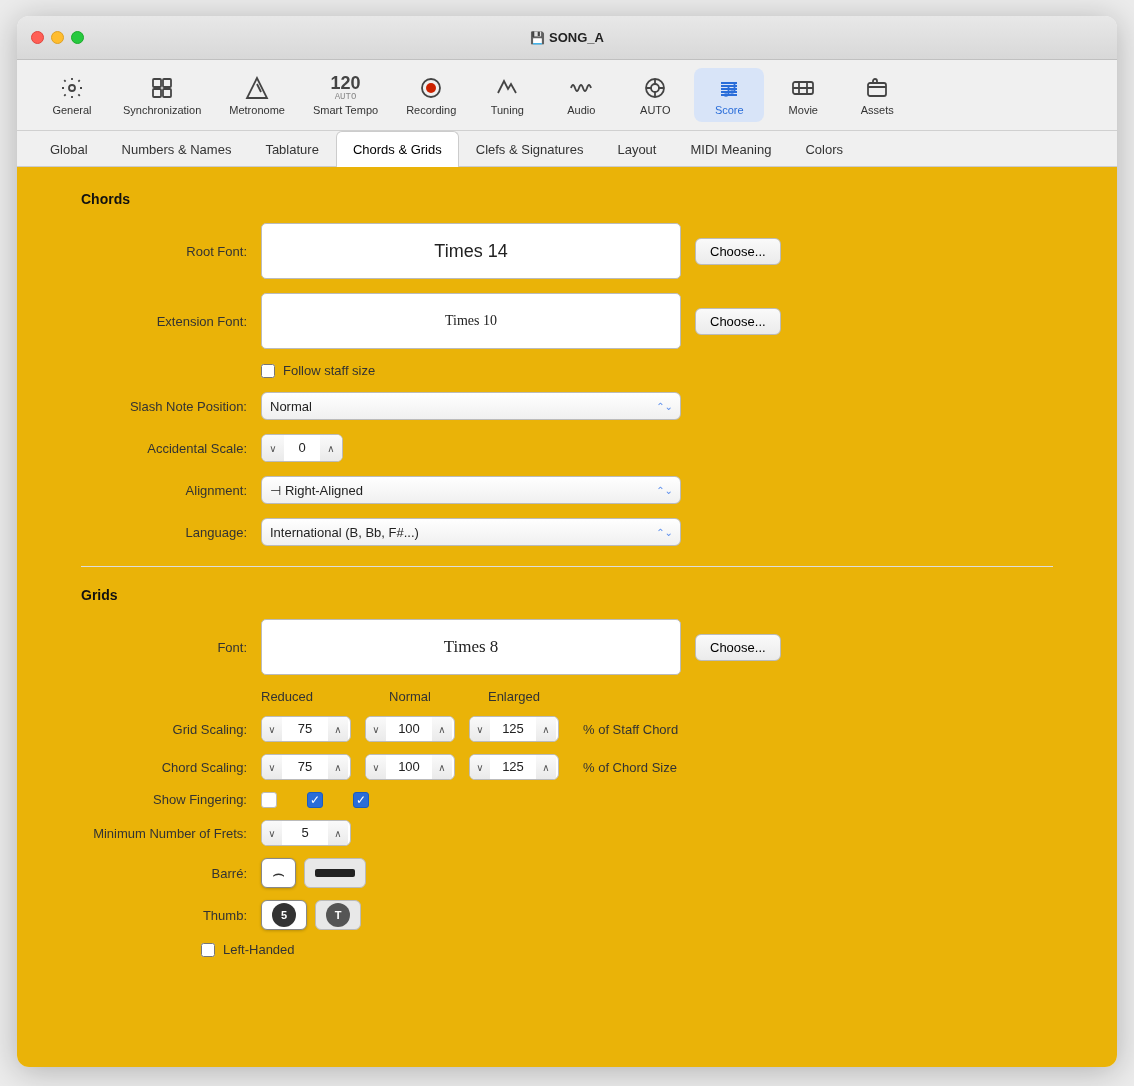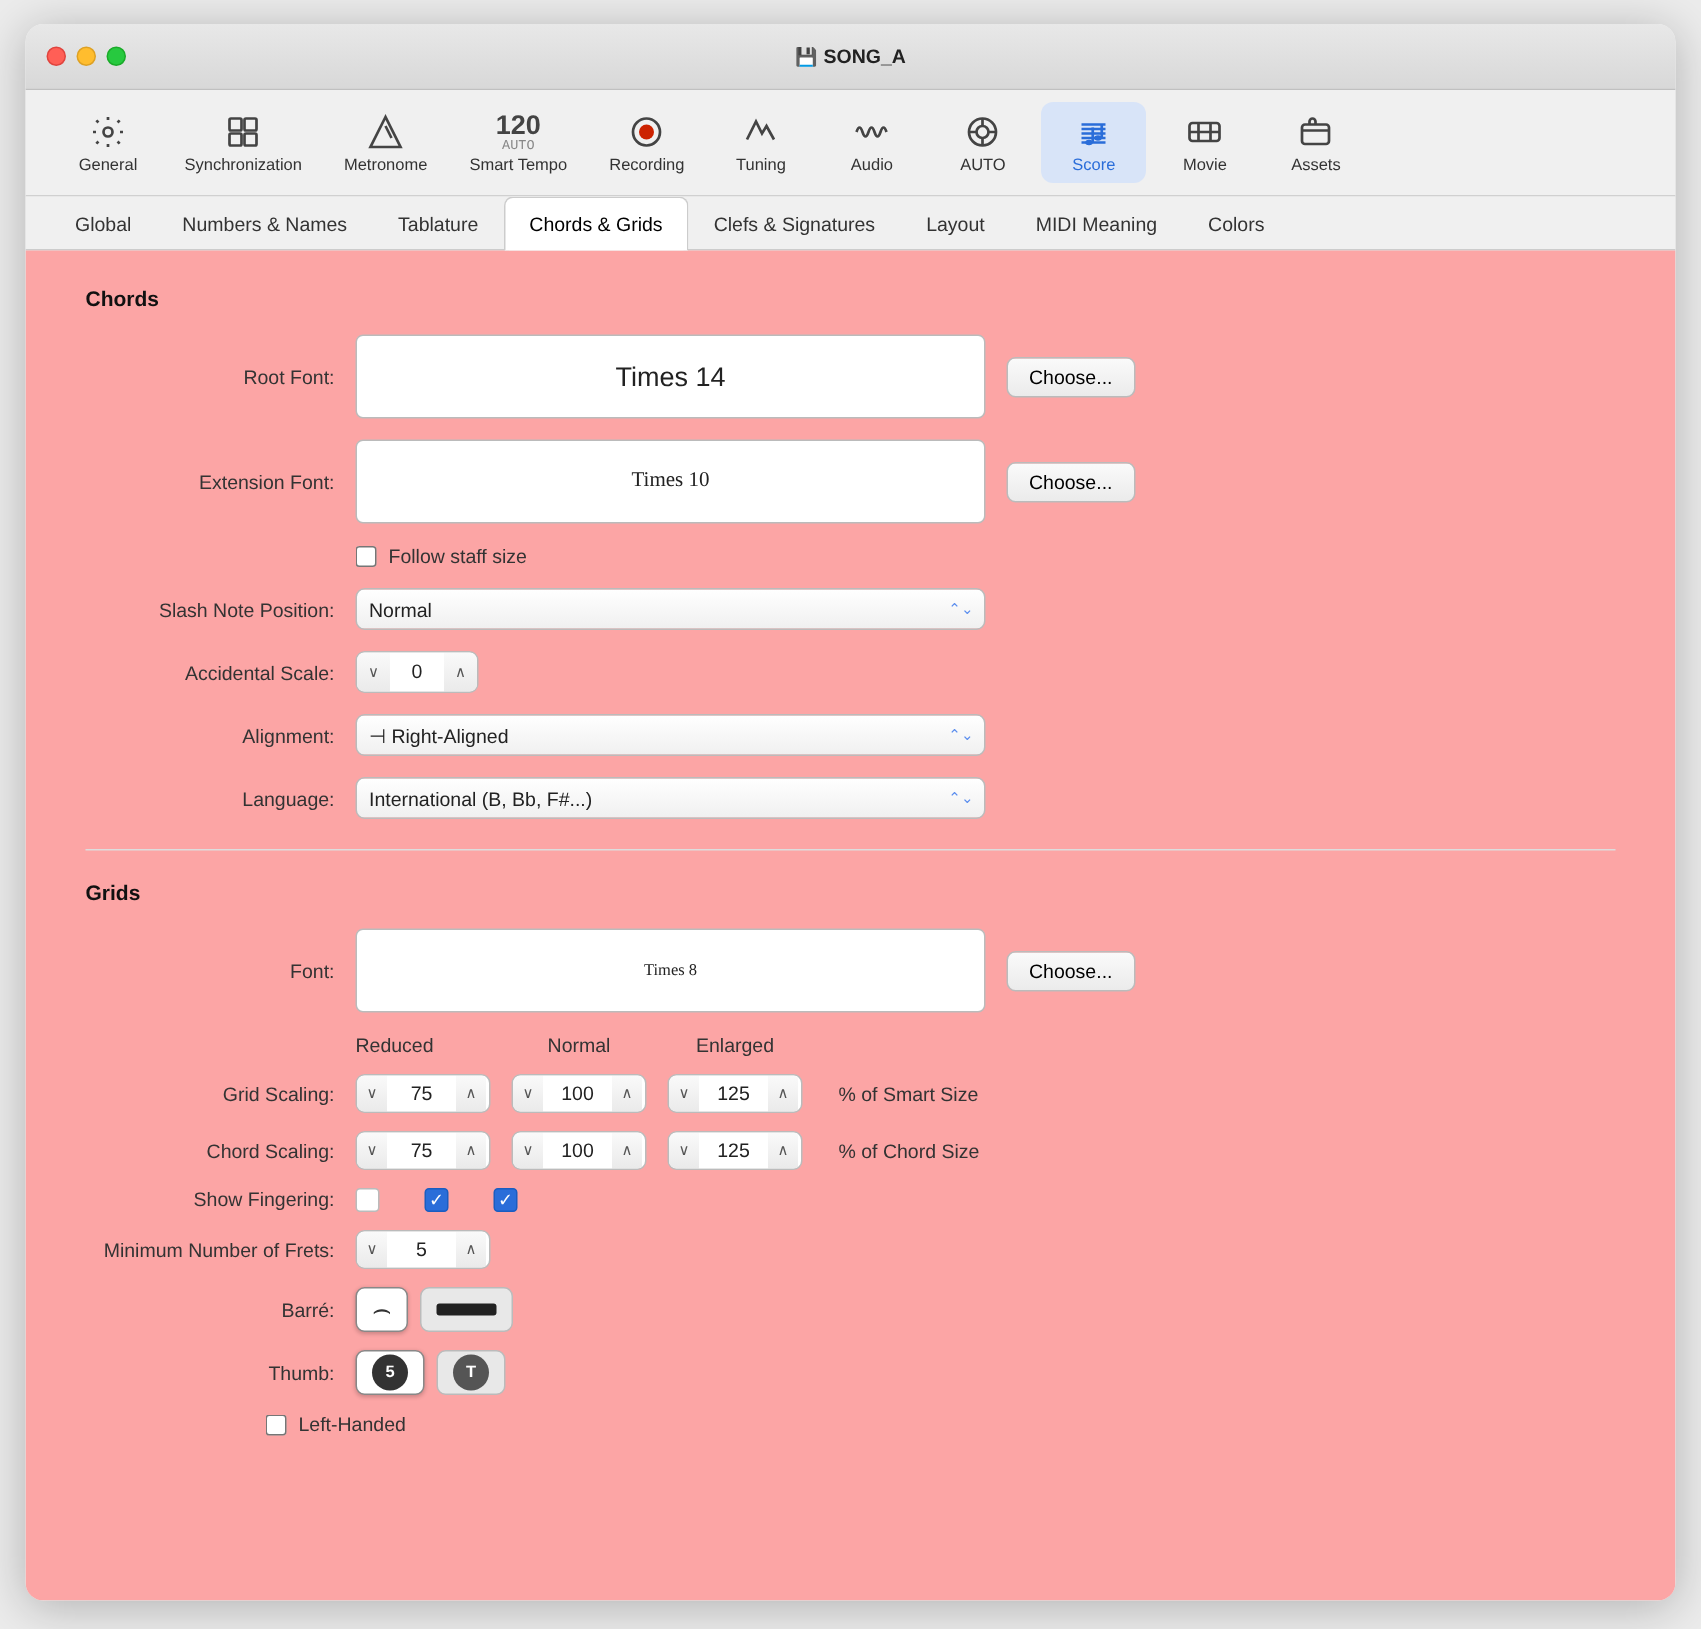--- a/index.html
+++ b/index.html
@@ -106,22 +106,22 @@
       background: transparent;
     }
     .tab.active {
       background: #ffffff;
       border-color: #ccc;
       color: #000;
       font-weight: 500;
     }
     
     .content {
-      background: #fca5a5;
-      padding: 24px 40px;
+      background: #eab308;
+      padding: 24px 64px;
       min-height: 900px;
     }
     .section-title {
       font-size: 14px;
       font-weight: 700;
       color: #111;
       margin-bottom: 16px;
     }
     .form-row {
       display: flex;
@@ -591,21 +591,21 @@
       </div>
     </div>
 
     <hr class="section-divider">
 
     <div class="section-title">Grids</div>
 
     <div class="form-row">
       <div class="form-label">Font:</div>
       <div class="font-box">
-        <span style="font-family:Times New Roman,serif;font-size:11px;">Times 8</span>
+        <span style="font-family:Times New Roman,serif;font-size:17px;">Times 8</span>
       </div>
       <button class="choose-btn">Choose...</button>
     </div>
 
     <div class="grid-row">
       <div class="grid-row-label"></div>
       <div class="grid-steppers">
         <div style="width:90px;text-align:left;font-size:13px;color:#333;">Reduced</div>
         <div style="width:90px;text-align:center;font-size:13px;color:#333;">Normal</div>
         <div style="width:90px;text-align:center;font-size:13px;color:#333;">Enlarged</div>
@@ -623,21 +623,21 @@
         <div class="stepper-mini">
           <button class="stepper-btn">∨</button>
           <div class="stepper-value">100</div>
           <button class="stepper-btn">∧</button>
         </div>
         <div class="stepper-mini">
           <button class="stepper-btn">∨</button>
           <div class="stepper-value">125</div>
           <button class="stepper-btn">∧</button>
         </div>
-        <span class="unit-label">% of Smart Size</span>
+        <span class="unit-label">% of Staff Chord</span>
       </div>
     </div>
 
     <div class="grid-row">
       <div class="grid-row-label">Chord Scaling:</div>
       <div class="grid-steppers">
         <div class="stepper-mini">
           <button class="stepper-btn">∨</button>
           <div class="stepper-value">75</div>
           <button class="stepper-btn">∧</button>

